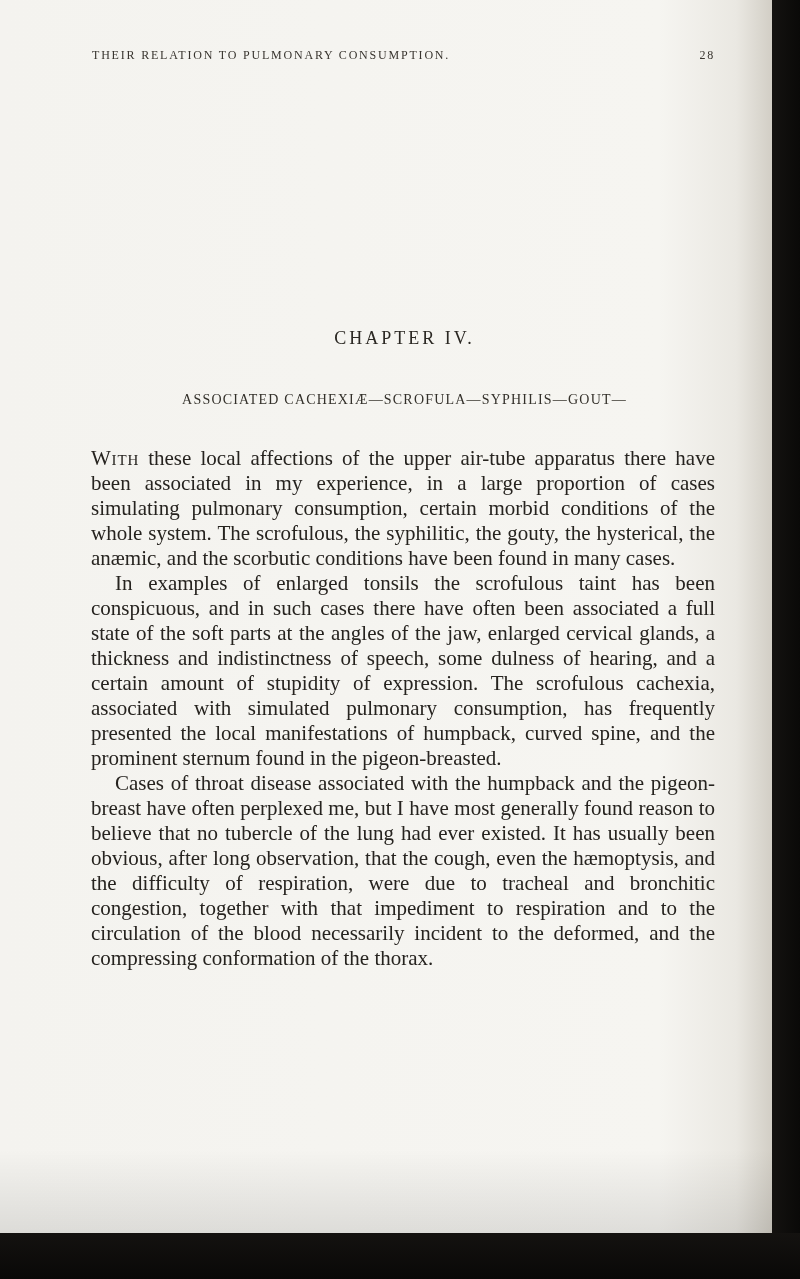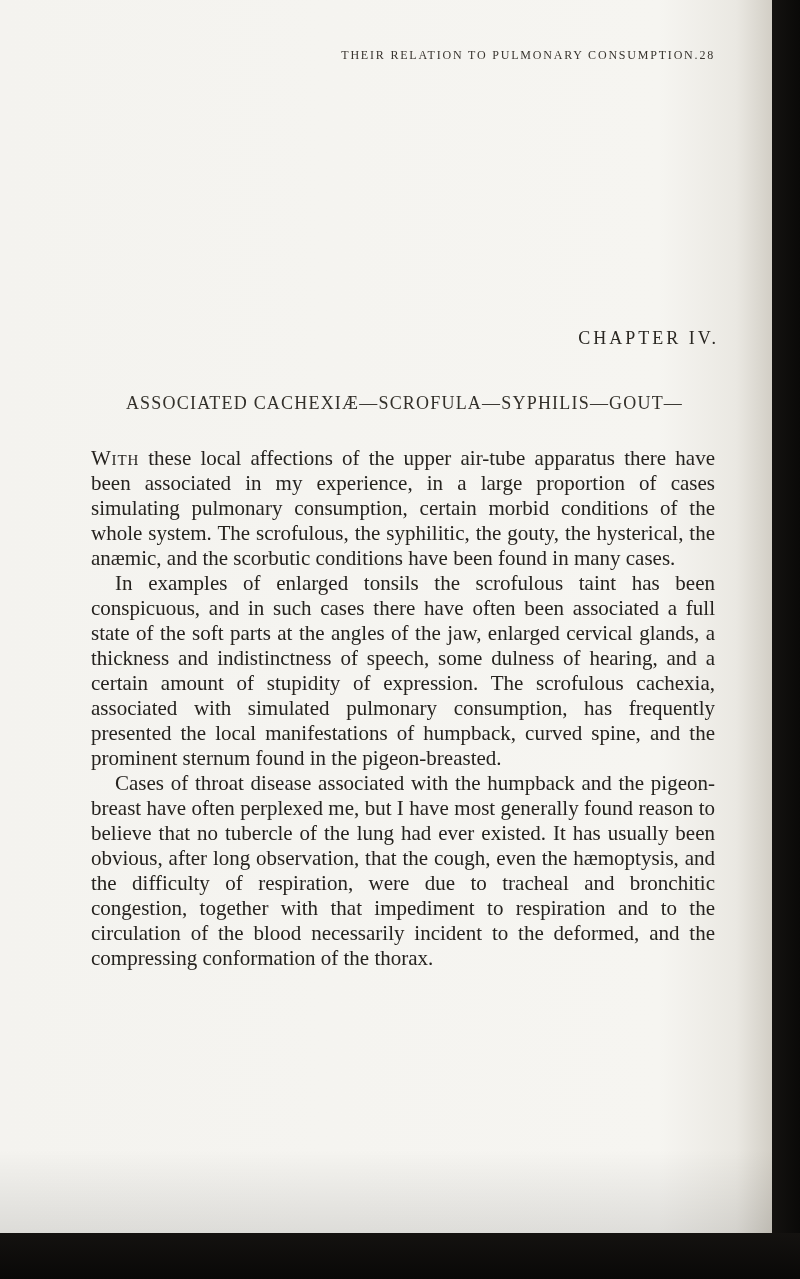--- a/index.html
+++ b/index.html
@@ -25,46 +25,46 @@
       linear-gradient(to bottom, rgba(0,0,0,0) 93%, rgba(0,0,0,0.10) 100%),
       linear-gradient(to right, #f4f3ef 0%, #f6f5f1 85%, #eae8e2 95%, #d0ccc3 100%);
     color: #26231f;
   }
   .running-header {
     position: absolute;
     top: 48px;
     left: 92px;
     right: 60px;
     display: flex;
-    justify-content: flex-end;
+    justify-content: space-between;
     align-items: baseline;
     font-size: 12px;
     letter-spacing: 1.8px;
     color: #38342e;
     white-space: nowrap;
   }
   .chapter-heading {
     position: absolute;
     top: 328px;
     left: 90px;
     right: 56px;
     margin: 0;
-    text-align: right;
+    text-align: center;
     font-size: 18px;
     font-weight: normal;
     letter-spacing: 3px;
     color: #2b2823;
   }
   .subtitle {
     position: absolute;
     top: 386px;
     left: 90px;
     right: 56px;
     text-align: center;
-    font-size: 18px;
+    font-size: 14px;
     letter-spacing: 1.2px;
     line-height: 1.95;
     color: #33302a;
   }
   .body-text {
     position: absolute;
     top: 446px;
     left: 91px;
     right: 60px;
     font-size: 21px;

